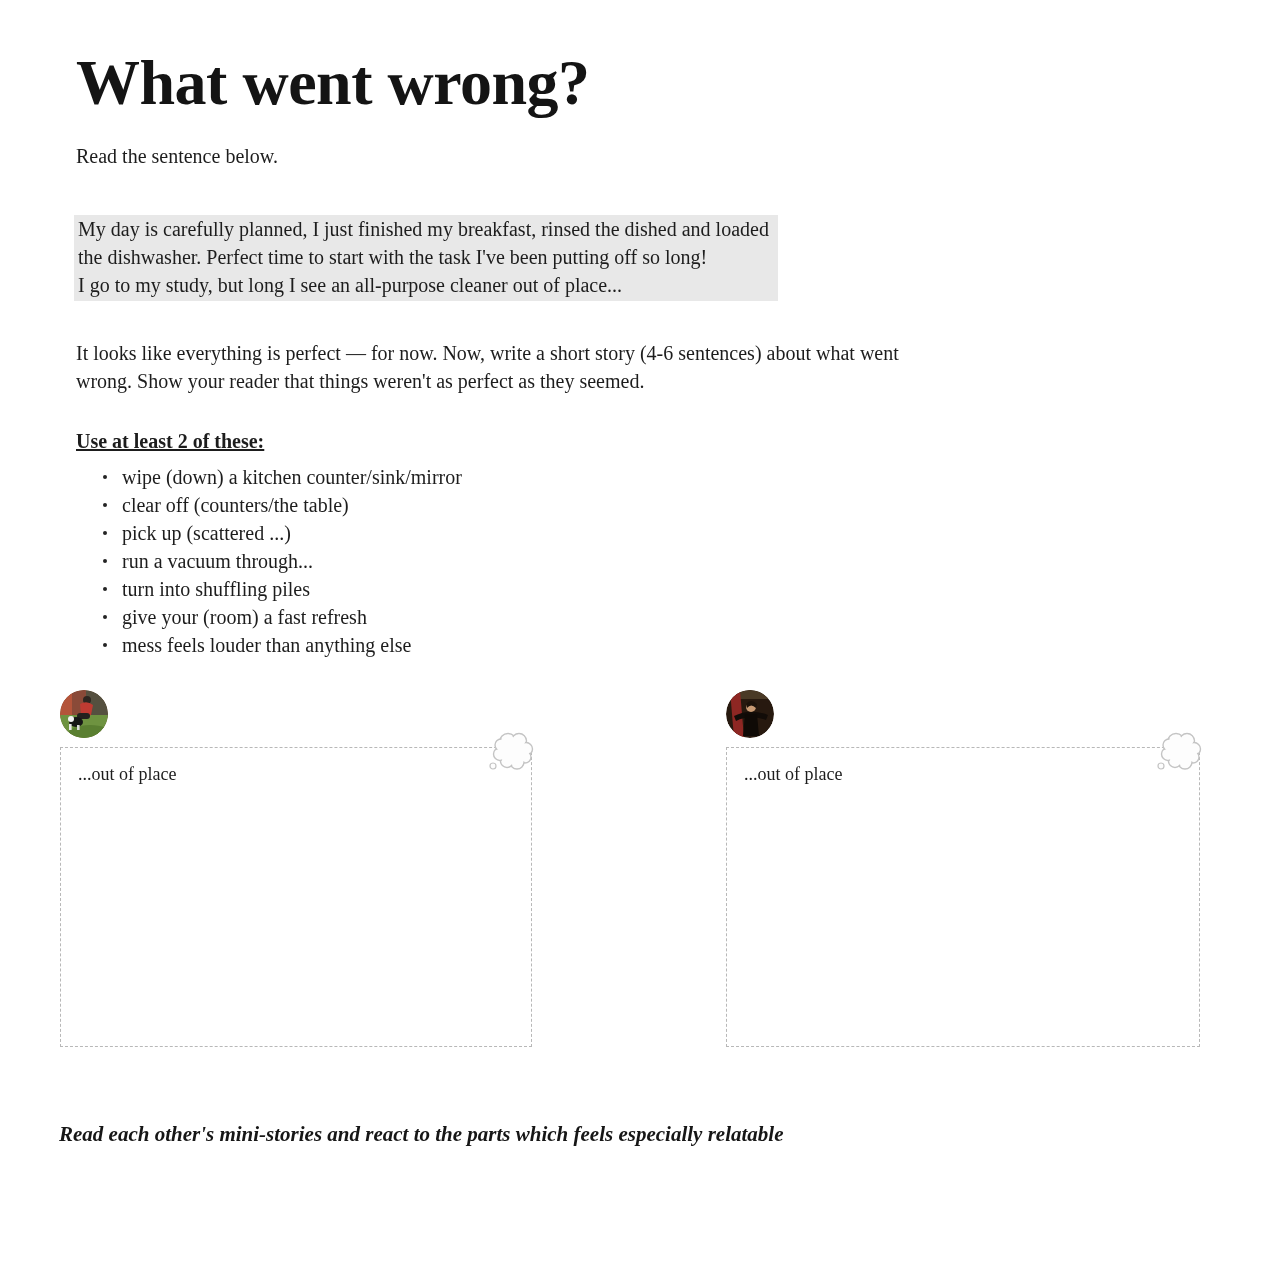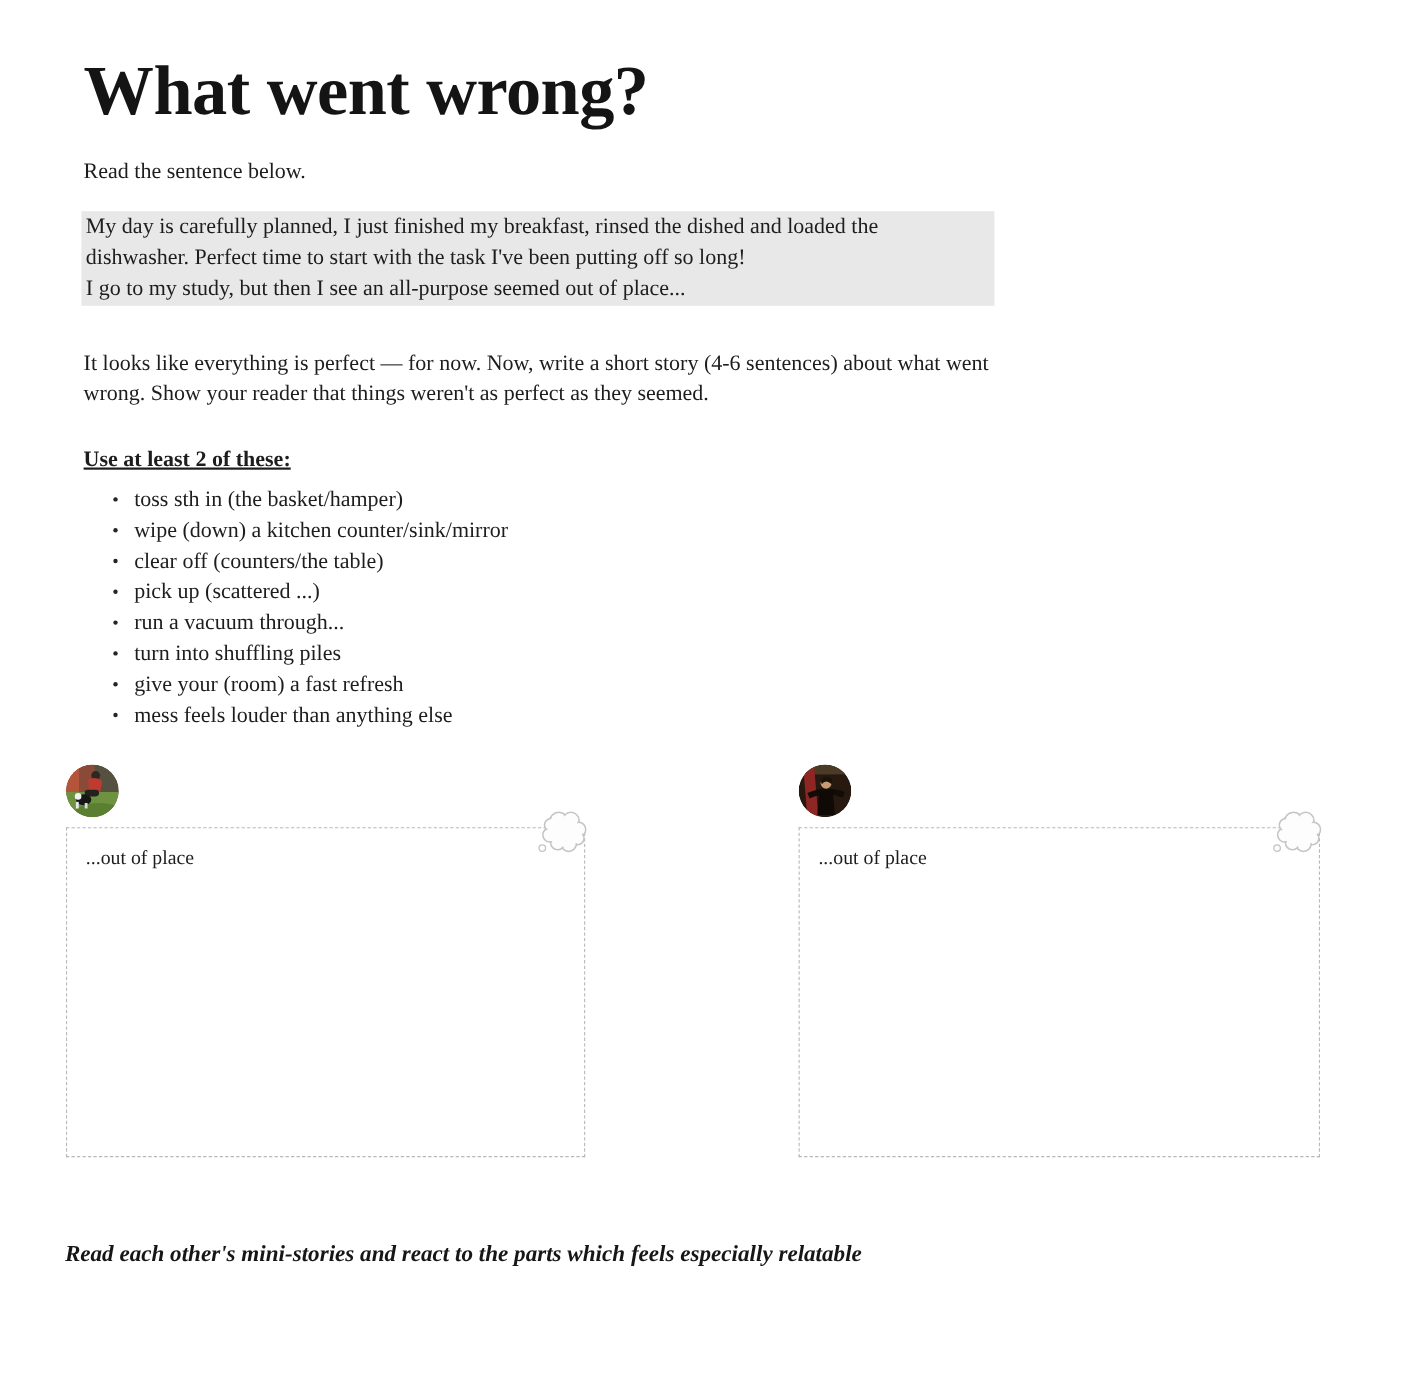--- a/index.html
+++ b/index.html
@@ -13,22 +13,22 @@
   .page { position: relative; width: 1280px; height: 1269px; padding: 0 60px 0 76px; }
 
   .title {
     margin: 0; padding-top: 48px;
     font-size: 64px; line-height: 1.1; font-weight: 700;
     letter-spacing: -0.5px; color: #141414;
   }
   .intro { margin: 24px 0 0 0; font-size: 20px; line-height: 28px; }
 
   .quote {
-    margin: 22px 0 0 -2px;
-    width: 830px;
+    margin: 45px 0 0 -2px;
+    width: 704px;
     background: #e8e8e8;
     padding: 0 8px 2px 4px;
   }
   .quote p { margin: 0; font-size: 20px; line-height: 28px; }
 
   .task { margin: 38px 0 0 0; width: 868px; font-size: 20px; line-height: 28px; }
   .task strong { font-weight: 400; }
 
   .use-heading { margin: 32px 0 0 0; font-size: 20px; line-height: 28px; font-weight: 700; text-decoration: underline; }
 
@@ -73,29 +73,28 @@
 <body>
 
 <div class="page">
 
   <h1 class="title">What went wrong?</h1>
 
   <p class="intro">Read the sentence below.</p>
 
   <div class="quote">
     <p>My day is carefully planned, I just finished my breakfast, rinsed the dished and loaded the dishwasher. Perfect time to start with the task I've been putting off so long!</p>
-    <p>I go to my study, but then I see an all-purpose seemed out of place...</p>
+    <p>I go to my study, but long I see an all-purpose cleaner out of place...</p>
   </div>
 
   <p class="task"><span>It looks like everything is perfect — for now. Now, </span><strong>write a short story (4-6 sentences)</strong><span> about what went wrong. Show your reader that things weren't as perfect as they seemed.</span></p>
 
   <p class="use-heading">Use at least 2 of these:</p>
 
   <ul class="phrase-list">
-    <li>toss sth in (the basket/hamper)</li>
     <li>wipe (down) a kitchen counter/sink/mirror</li>
     <li>clear off (counters/the table)</li>
     <li>pick up (scattered ...)</li>
     <li>run a vacuum through...</li>
     <li>turn into shuffling piles</li>
     <li>give your (room) a fast refresh</li>
     <li>mess feels louder than anything else</li>
   </ul>
 
   <div class="panels">

